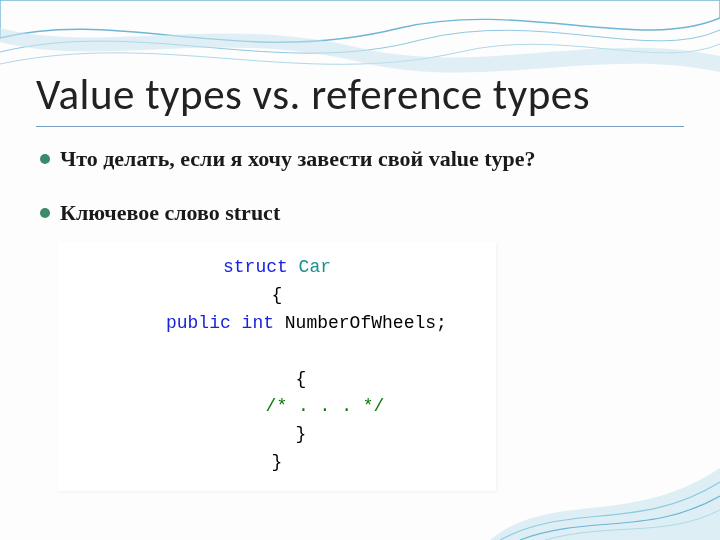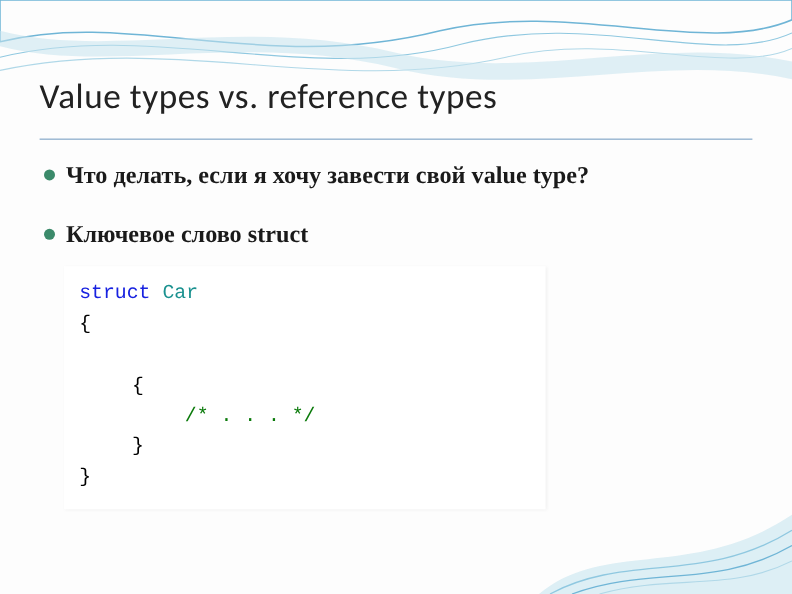--- a/index.html
+++ b/index.html
@@ -16,21 +16,21 @@
     top: 0;
     left: 0;
     width: 720px;
     height: 95px;
     pointer-events: none;
   }
   .title {
     position: absolute;
     top: 68px;
     left: 36px;
-    font-size: 32px;
+    font-size: 43px;
     color: #222;
     font-family: 'Trebuchet MS', Calibri, sans-serif;
     letter-spacing: 0.5px;
   }
   .underline {
     position: absolute;
     top: 126px;
     left: 36px;
     width: 648px;
     height: 1px;
@@ -62,20 +62,21 @@
     top: 242px;
     left: 58px;
     width: 410px;
     background: #fff;
     padding: 12px 14px 14px;
     font-family: Consolas, 'Courier New', monospace;
     font-size: 18px;
     line-height: 1.55;
     color: #000;
     box-shadow: 1px 1px 3px rgba(0,0,0,0.05);
+    text-align: center;
   }
   .kw { color: #1822e0; }
   .tn { color: #1a918f; }
   .cm { color: #0a7a0a; }
   .ind1 { padding-left: 48px; display:inline-block; }
   .ind2 { padding-left: 96px; display:inline-block; }
   .corner {
     position: absolute;
     right: 0;
     bottom: 0;
@@ -107,20 +108,28 @@
   <span class="bullet-text">Ключевое слово struct</span>
 </div>
 
 <div class="code-block">
   <div>
     <span class="kw">struct</span>
     <span> </span>
     <span class="tn">Car</span>
   </div>
   <div>{</div>
+  <div>
+    <span class="ind1"></span>
+    <span class="kw">public</span>
+    <span> </span>
+    <span class="kw">int</span>
+    <span> </span>
+    <span>NumberOfWheels;</span>
+  </div>
   <div>&nbsp;</div>
   <div><span class="ind1"></span><span>{</span></div>
   <div><span class="ind2"></span><span class="cm">/* . . . */</span></div>
   <div><span class="ind1"></span><span>}</span></div>
   <div>}</div>
 </div>
 
 <svg class="corner" viewBox="0 0 230 120" preserveAspectRatio="none">
   <path d="M0,120 C60,70 140,108 230,48 L230,120 Z" fill="#cfe8f1" opacity="0.7"></path>
   <path d="M10,120 C80,82 150,112 230,62" fill="none" stroke="#8fc8e0" stroke-width="1.2"></path>

